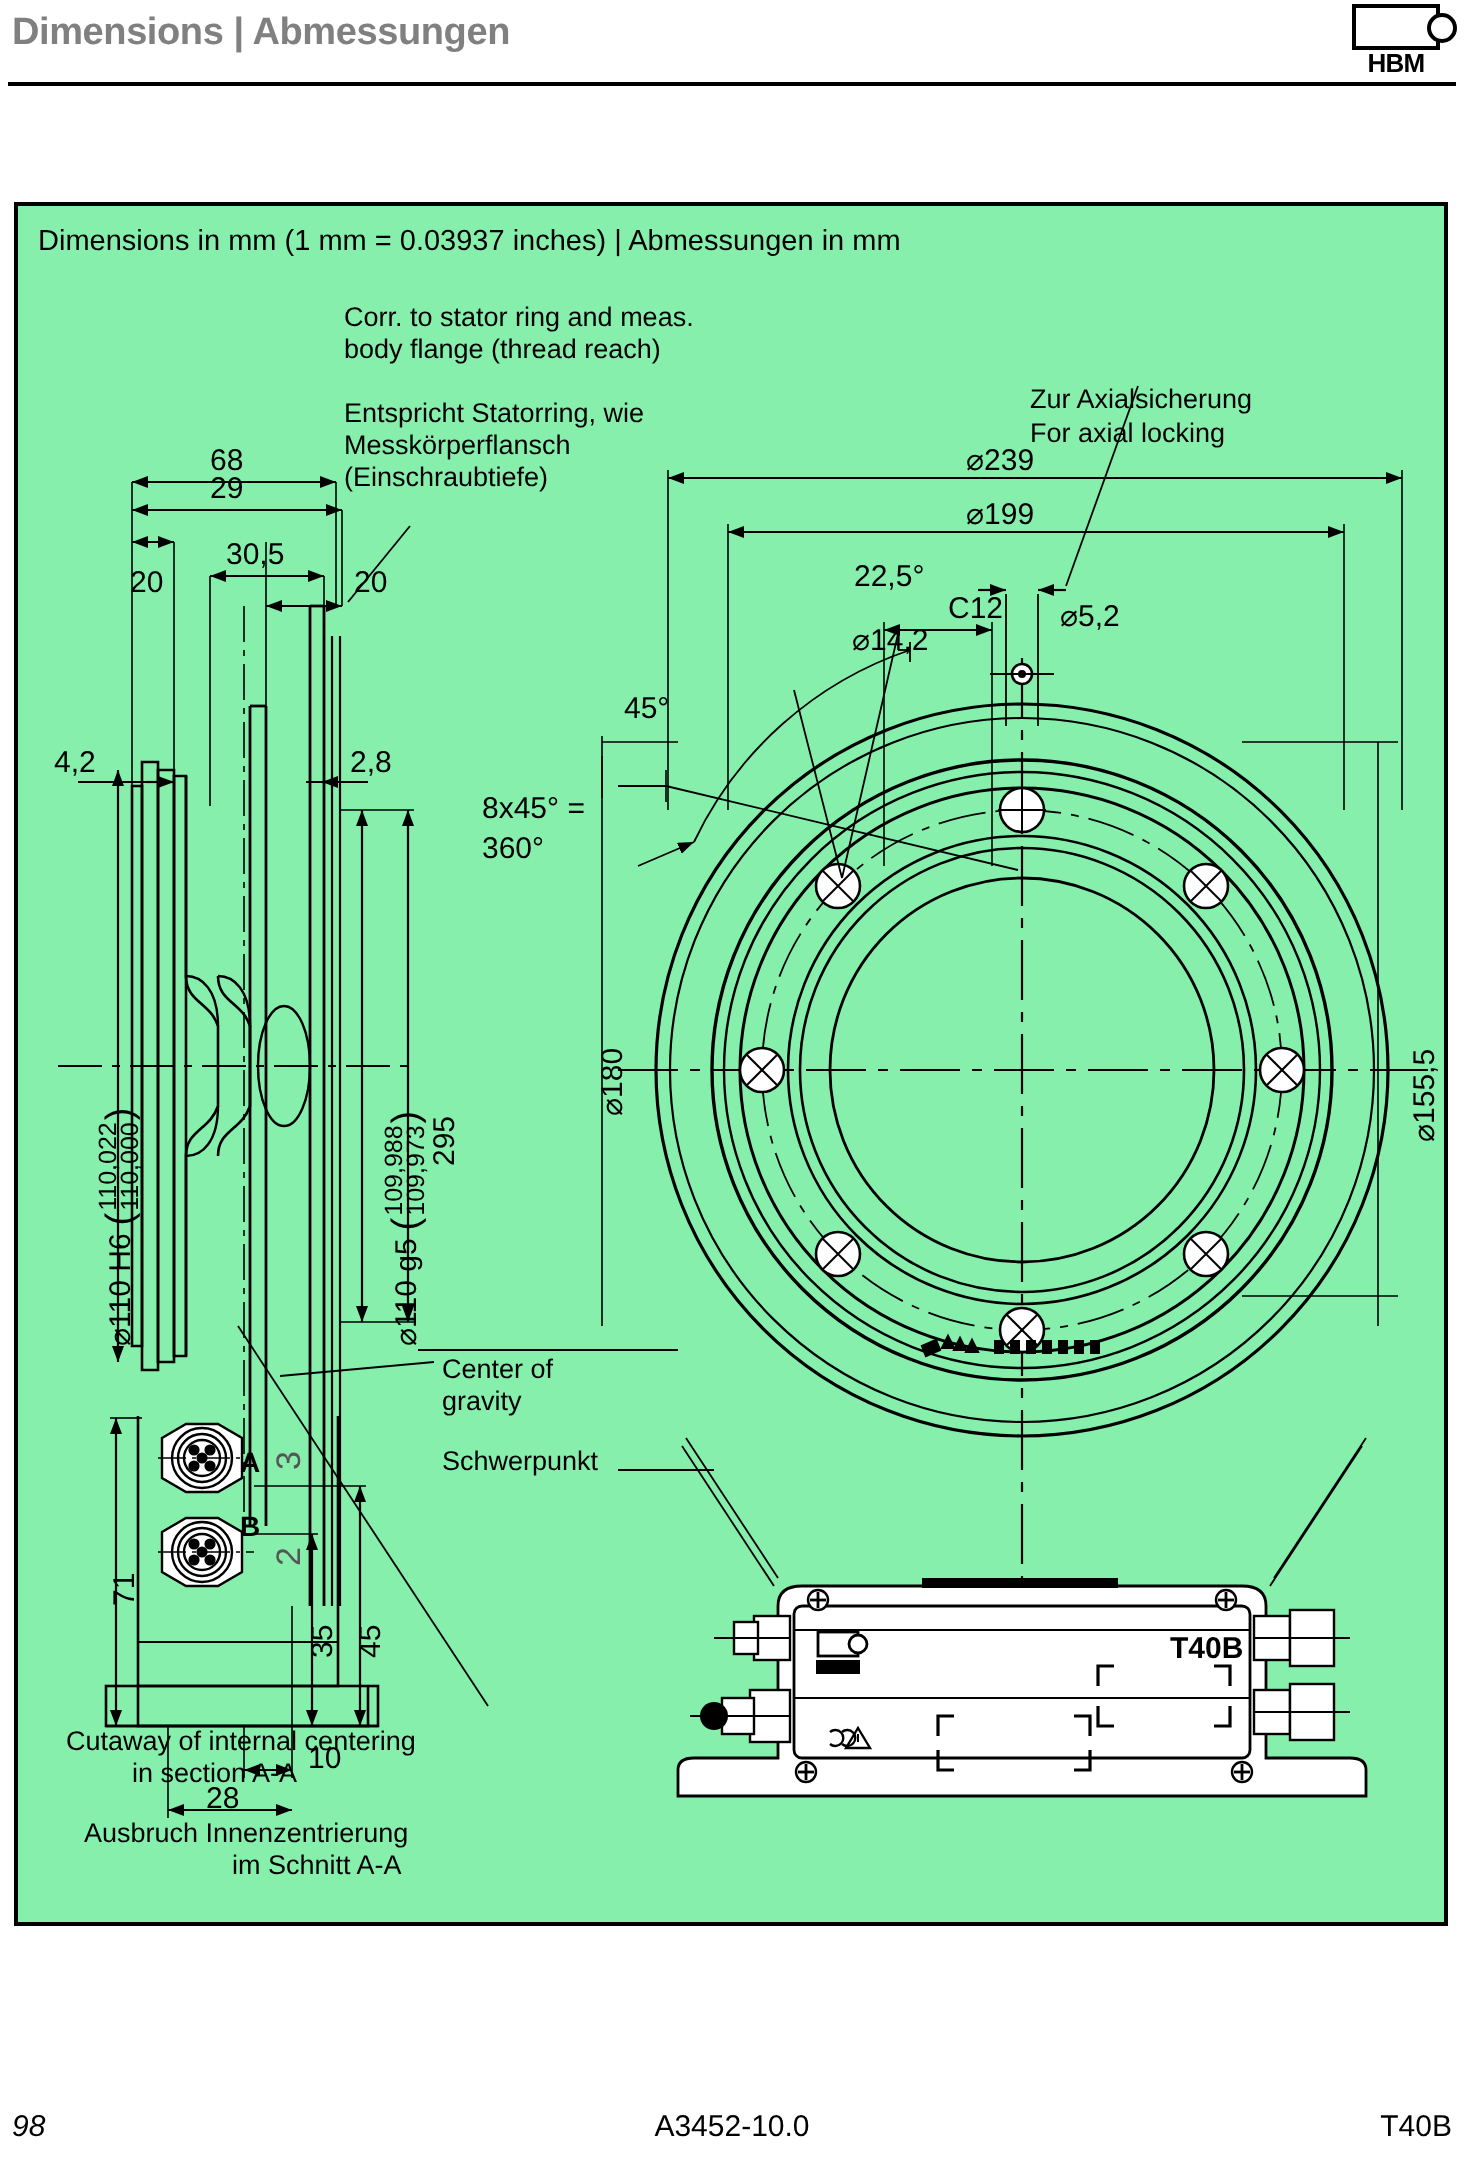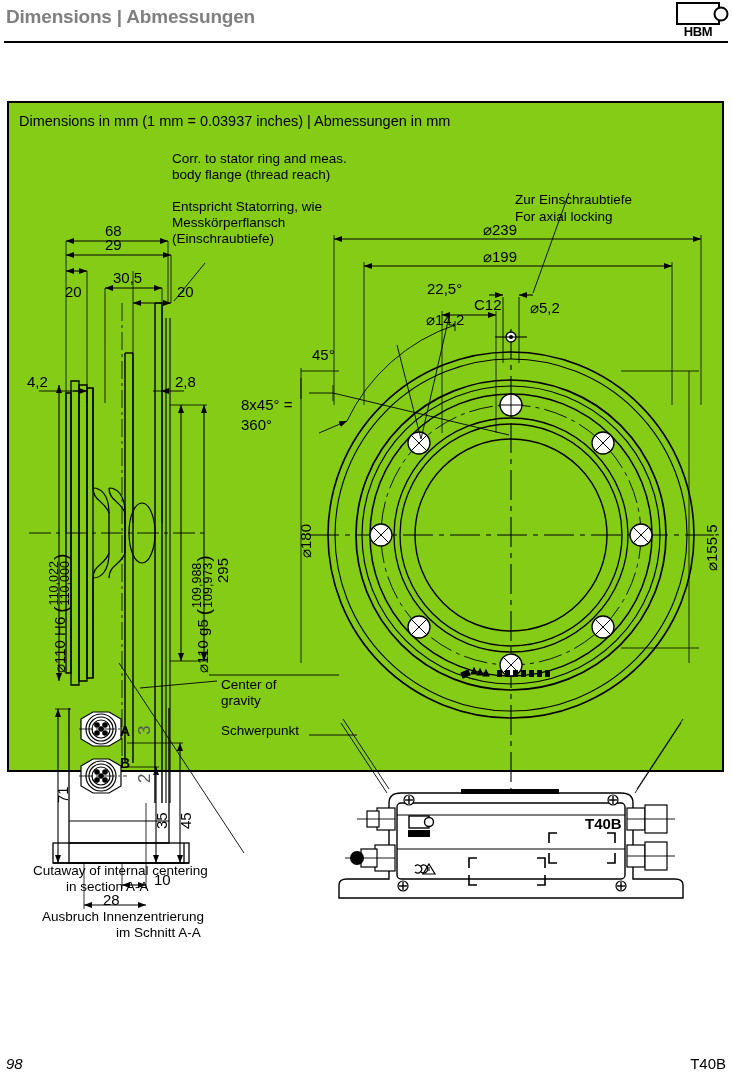--- a/index.html
+++ b/index.html
@@ -42,23 +42,23 @@
   }
   .hbm-word {
     width: 44px; text-align: center;
     font-size: 13px; font-weight: bold; line-height: 14px;
     letter-spacing: -0.4px; font-family: "Liberation Sans", sans-serif;
   }
 
   
   #drawing-frame {
     position: absolute; left: 7px; top: 101px;
-    width: 717px; height: 671px;
+    width: 717px; height: 862px;
     border: 2px solid #000; box-sizing: border-box;
-    background: #84cc16;
+    background: #86efac;
   }
   #drawing-canvas { position: absolute; inset: 0; }
 
   .txt { position: absolute; white-space: pre; font-size: 13.5px; line-height: 16px; }
   .dimtxt { position: absolute; white-space: pre; font-size: 15px; font-weight: normal; }
   .rot90 { transform-origin: 0 0; transform: rotate(-90deg); }
 
   
   #page-footer { position: absolute; left: 0; top: 1055px; width: 732px; height: 30px; }
   #footer-page-number { position: absolute; left: 6px; top: 0; font-size: 15px; font-style: italic; }
@@ -88,21 +88,21 @@
 
     <div class="txt" style="left:10px; top:10px; font-size:14.5px;">Dimensions in mm (1 mm = 0.03937 inches) | Abmessungen in mm</div>
 
     <div class="txt" style="left:163px; top:48px;">Corr. to stator ring and meas.</div>
     <div class="txt" style="left:163px; top:64px;">body flange (thread reach)</div>
     <div class="txt" style="left:163px; top:96px;">Entspricht Statorring, wie</div>
     <div class="txt" style="left:163px; top:112px;">Messkörperflansch</div>
     <div class="txt" style="left:163px; top:128px;">(Einschraubtiefe)</div>
 
     <div class="txt" style="left:506px; top:73px;margin-top:33px;">For axial locking</div>
-    <div class="txt" style="left:506px; top:89px;">Zur Einschraubtiefe</div>
+    <div class="txt" style="left:506px; top:89px;">Zur Axialsicherung</div>
 
     <div class="txt" style="left:212px; top:574px;">Center of</div>
     <div class="txt" style="left:212px; top:590px;">gravity</div>
     <div class="txt" style="left:212px; top:620px;">Schwerpunkt</div>
 
     <div class="txt" style="left:24px;  top:760px;">Cutaway of internal centering</div>
     <div class="txt" style="left:57px;  top:776px;">in section A-A</div>
     <div class="txt" style="left:33px;  top:806px;">Ausbruch Innenzentrierung</div>
     <div class="txt" style="left:81px;  top:822px;margin-left:26px;">im Schnitt A-A</div>
 
@@ -493,16 +493,17 @@
     <div class="dimtxt" style="left:303px; top:243px;">45°</div>
     <div class="dimtxt" style="left:232px; top:293px;">8x45° =</div>
     <div class="dimtxt" style="left:232px; top:313px;">360°</div>
     <div class="dimtxt rot90" style="left:288px; top:455px;">⌀180</div>
     <div class="dimtxt rot90" style="left:694px; top:468px;">⌀155,5</div>
 
   </div>
 
   <div id="page-footer">
     <div id="footer-page-number">98</div>
+    <div id="footer-doc-id">A3452-10.0</div>
     <div id="footer-model">T40B</div>
   </div>
 
 </div>
 
 </body></html>

